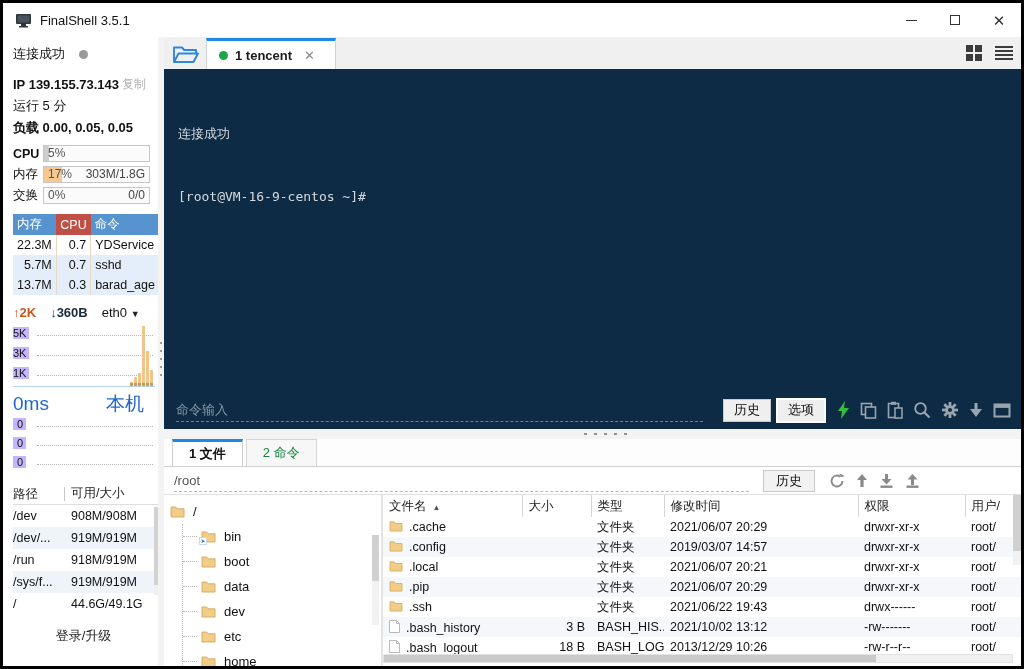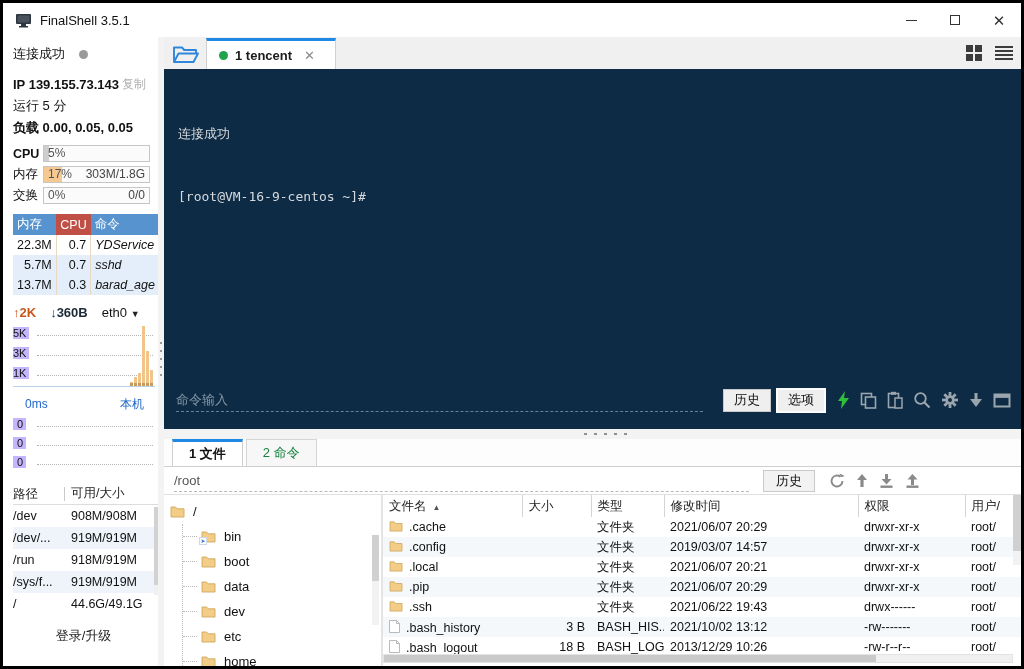--- a/index.html
+++ b/index.html
@@ -37,38 +37,38 @@
   .fill-none { background:transparent; }
   .meter-text { position:absolute; left:4px; top:0; line-height:15px; font-size:12px; color:#555; }
   .meter-detail { position:absolute; right:4px; top:0; line-height:15px; font-size:12px; color:#444; }
 
   
   .proc-table { margin-top:8px; width:146px; border-collapse:collapse; font-size:12.5px; }
   .proc-table th { color:#fff; font-weight:400; text-align:left; padding:2px 4px; height:21px; }
   .proc-table th.h-mem, .proc-table th.h-cmd { background:#5793ce; }
   .proc-table th.h-cpu { background:#c05046; }
   .proc-table td { padding:1px 4px; height:20px; white-space:nowrap; overflow:hidden; border-right:1px solid #e7d9c4; }
-  .proc-table td:last-child { border-right:none;font-style:italic; }
+  .proc-table td:last-child { border-right:none; }
   .proc-table td.num { text-align:right; }
   .proc-table tr.alt { background:#e4eefa; }
 
   
   .net-head { display:flex; align-items:center; height:22px; margin-top:6px; font-size:13px; }
   .net-up { color:#c9591b; font-weight:700; }
   .net-up .arr { color:#d14a12; }
   .net-down { color:#1b2a38; margin-left:14px; font-weight:700; }
   .net-if { margin-left:14px; color:#111; cursor:pointer; }
   .net-if .dd { font-size:9px; color:#222; }
   .chart { position:relative; width:142px; height:62px; border-bottom:1px solid #b8d2ea; margin-top:2px; }
   .tickrow { position:absolute; left:0; right:0; height:0; }
   .tickrow .tlabel { position:absolute; left:0; top:-8px; font-size:11px; color:#111; background:#c4b5fd; padding-right:3px; z-index:2; }
   .tickrow .tline { position:absolute; left:24px; right:2px; top:0; border-top:1px dotted #b5b5b5; }
   .net-bars { position:absolute; right:2px; bottom:0; top:0; display:flex; align-items:flex-end; gap:1px; }
   .net-bar { width:3px; background:#f1c489; border-bottom:3px solid #c79a62; }
-  .ping-head { display:flex; align-items:center; height:22px; margin-top:6px; font-size:12px;margin-left:12px; }
+  .ping-head { display:flex; align-items:center; height:22px; margin-top:6px; font-size:19px; }
   .ping-lat { color:#2068c8; }
   .ping-host { margin-left:auto; margin-right:10px; color:#2068c8; }
   .chart.ping { border-bottom:none; height:56px; }
   .chart.ping .tlabel { padding-left:4px; }
 
   
   .disk-wrap { position:relative; margin-top:10px; width:146px; font-size:12.5px; }
   .disk-head { display:flex; height:22px; align-items:center; border-bottom:1px solid #ddd; color:#222; }
   .disk-head .c1 { width:52px; border-right:1px solid #c9c9c9; height:14px; line-height:14px; }
   .disk-head .c2 { padding-left:6px; }
@@ -100,21 +100,21 @@
   .term-tab .x { margin-left:12px; color:#8a8a8a; font-size:13px; cursor:pointer; }
   .tabbar-right { position:absolute; right:8px; top:8px; display:flex; gap:12px; align-items:center; }
   .icon-grid { width:17px; height:16px; display:grid; grid-template-columns:7px 7px; grid-template-rows:7px 7px; gap:2px; cursor:pointer; }
   .icon-grid span { background:#3c3c3c; }
   .icon-menu { width:18px; height:16px; display:flex; flex-direction:column; justify-content:space-between; cursor:pointer; padding:1px 0; }
   .icon-menu span { height:2px; background:#3c3c3c; }
 
   .terminal { flex:1; background:#0d2b45; position:relative; min-height:0; }
   .term-text { padding:12px 0 0 14px; font-family:"DejaVu Sans Mono","Liberation Mono",monospace;
     font-size:13px; color:#d6dade; line-height:21px; white-space:pre; }
-  .term-toolbar { position:absolute; left:0; right:0; bottom:14px; height:30px; display:flex; align-items:center; padding:0 10px 0 12px; }
+  .term-toolbar { position:absolute; left:0; right:0; bottom:4px; height:30px; display:flex; align-items:center; padding:0 10px 0 12px; }
   .cmd-input { flex:1; background:transparent; border:none; border-bottom:1px dashed #6d8093; color:#d6dade;
     font-size:13px; height:24px; outline:none; margin-right:14px; }
   .cmd-input::placeholder { color:#8496a5; opacity:1; }
   .term-btn { background:#efefef; border:1px solid #c9c9c9; color:#111; font-size:13px; height:23px; padding:0 10px; margin-left:6px; cursor:pointer;
     font-family:inherit; }
   .term-btn.sel { outline:2px solid #fdfdfd; outline-offset:-1px; }
   .term-icons { display:flex; align-items:center; gap:10px; margin-left:12px; }
   .term-icons .ic { display:inline-flex; cursor:pointer; }
 
   

